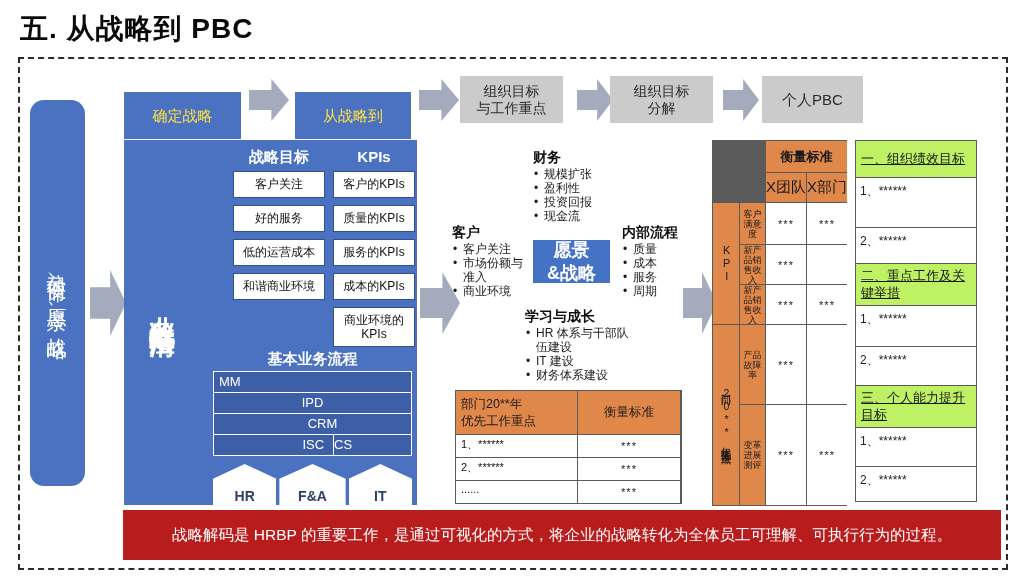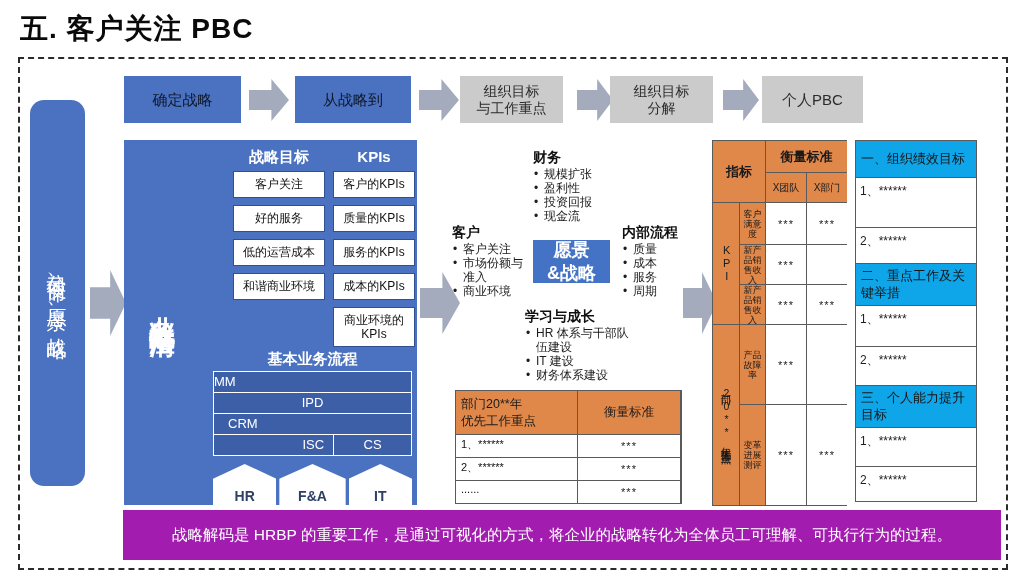--- a/index.html
+++ b/index.html
@@ -6,21 +6,21 @@
   .slide{position:relative;width:1024px;height:576px;background:#fff;overflow:hidden;
          font-family:"Liberation Sans",sans-serif;color:#111;}
   .abs{position:absolute;}
   .pre{white-space:pre-line;}
   .title{left:20px;top:10px;font-size:28px;font-weight:600;color:#0a0a0a;letter-spacing:1px;}
   .frame{left:18px;top:57px;width:986px;height:509px;border:2px dashed #2b2b2b;}
   .vtext{writing-mode:vertical-rl;text-orientation:upright;}
   
   .step{height:47px;display:flex;align-items:center;justify-content:center;text-align:center;
         font-size:15px;line-height:1.15;}
-  .step.blue{background:#4a72c0;color:#0f172a;}
+  .step.blue{background:#4a72c0;color:#fde047;margin-top:16px;}
   .step.gray{background:#cbcbcb;color:#2b2b2b;font-size:14px;}
   .arrow{background:#a3abbd;clip-path:polygon(0 26%,56% 26%,56% 0,100% 50%,56% 100%,56% 74%,0 74%);}
   
   .leftbar{left:30px;top:100px;width:55px;height:386px;background:#4a72c0;border-radius:14px;
            display:flex;align-items:center;justify-content:center;}
   .leftbar span{color:#fff;font-size:20px;letter-spacing:3px;}
   
   .bigbox{left:124px;top:140px;width:293px;height:365px;background:#4a72c0;}
   .bigtitle{left:20px;top:62px;height:206px;width:38px;display:flex;align-items:center;justify-content:center;
             color:#fff;font-size:26px;font-weight:700;letter-spacing:3px;}
@@ -41,37 +41,37 @@
   
   .gridtbl{display:grid;gap:1px;background:#5a5a5a;border:1px solid #5a5a5a;}
   .cell{background:#fff;}
   .cell.or{background:#e0874a;color:#1a1a1a;}
   .cell.ctr{display:flex;align-items:center;justify-content:center;text-align:center;}
   .stars{font-size:11px;letter-spacing:1px;color:#222;}
   .dept-h{font-size:12.5px;line-height:1.3;padding:3px 5px;display:flex;align-items:center;}
   .dept-h.c{justify-content:center;}
   .dept-r{font-size:11px;padding:2px 5px;display:flex;align-items:flex-start;}
   .ktiny{font-size:9px;line-height:10px;padding:2px 1px;display:flex;align-items:center;justify-content:center;text-align:center;}
-  .ksub{font-size:10px;}
+  .ksub{font-size:15px;}
   .khead{font-size:13px;font-weight:600;}
   .kvert{font-size:11px;line-height:1.05;display:flex;align-items:center;justify-content:center;letter-spacing:1px;}
   
   .pbc{left:855px;top:140px;width:120px;display:flex;flex-direction:column;gap:1px;background:#5a5a5a;border:1px solid #5a5a5a;}
-  .pbc .hd{background:#0ea5e9;color:#161616;font-size:13px;line-height:1.3;padding:3px 5px;display:flex;align-items:center;}
+  .pbc .hd{background:#bef264;color:#161616;font-size:13px;line-height:1.3;padding:3px 5px;display:flex;align-items:center;text-decoration:underline;}
   .pbc .it{background:#fff;font-size:12px;padding:5px 4px;color:#222;}
   
-  .footer{left:123px;top:510px;width:878px;height:50px;background:#a21caf;color:#fff;display:flex;
+  .footer{left:123px;top:510px;width:878px;height:50px;background:#b91c1c;color:#fff;display:flex;
           align-items:center;justify-content:center;text-align:center;font-size:15.5px;padding:0 22px;box-sizing:border-box;}
 </style>
 </head>
 <body>
 
 <div class="slide">
 
-  <div class="abs title">五. 客户关注 PBC</div>
+  <div class="abs title">五. 从战略到 PBC</div>
   <div class="abs frame"></div>
 
   <div class="abs leftbar">
     <span class="vtext">公司使命、愿景、战略</span>
   </div>
   <div class="abs arrow" style="left:90px;top:270px;width:36px;height:66px;"></div>
 
   <div class="abs step blue" style="left:124px;top:76px;width:117px;">
       <span class="pre">确定战略</span>
     </div>
@@ -108,26 +108,26 @@
     </div>
     <div class="abs itemcol" style="left:209px;top:31px;width:82px;">
       <div class="wbox">客户的KPIs</div>
       <div class="wbox">质量的KPIs</div>
       <div class="wbox">服务的KPIs</div>
       <div class="wbox">成本的KPIs</div>
       <div class="wbox" style="min-height:38px;">商业环境的KPIs</div>
     </div>
     <div class="abs prochead" style="left:89px;top:210px;width:199px;">基本业务流程</div>
     <div class="abs" style="left:89px;top:232px;width:199px;">
-      <div class="prow" style="">MM</div>
+      <div class="prow" style="padding-left:5px;">MM</div>
       <div class="prow" style="text-align:center;">IPD</div>
-      <div class="prow" style="padding-left:14px;">CRM</div>
+      <div class="prow" style="padding-left:20px;text-align:center;">CRM</div>
       <div style="display:flex;margin-top:-1px;">
         <div class="prow" style="width:116px;text-align:right;padding-right:9px;margin-top:0;">ISC</div>
-        <div class="prow" style="width:81px;text-align:center;margin-top:0;margin-left:-1px;">CS</div>
+        <div class="prow" style="width:81px;margin-top:0;margin-left:-1px;">CS</div>
       </div>
     </div>
     <div class="abs" style="left:89px;top:324px;width:199px;display:flex;gap:3px;">
       <div class="pent" style="width:64px;height:40px;">HR</div>
       <div class="pent" style="width:67px;height:40px;">F&amp;A</div>
       <div class="pent" style="width:64px;height:40px;">IT</div>
     </div>
   </div>
 
   <div class="abs arrow" style="left:420px;top:272px;width:40px;height:62px;"></div>
@@ -171,21 +171,20 @@
     <div class="cell ctr stars">***</div>
     <div class="cell dept-r">2、******</div>
     <div class="cell ctr stars">***</div>
     <div class="cell dept-r">......</div>
     <div class="cell ctr stars">***</div>
   </div>
 
   <div class="abs arrow" style="left:683px;top:272px;width:34px;height:62px;"></div>
 
   <div class="abs gridtbl" style="left:712px;top:140px;width:133px;grid-template-columns:26px 25px 40px 40px;grid-template-rows:31px 29px 41px 39px 39px 79px 100px;">
-    <div class="cell or ctr khead" style="grid-column:1/3;grid-row:1/3;">指标</div>
     <div class="cell or ctr khead" style="grid-column:3/5;grid-row:1;">衡量标准</div>
     <div class="cell or ctr ksub" style="grid-column:3;grid-row:2;">X团队</div>
     <div class="cell or ctr ksub" style="grid-column:4;grid-row:2;">X部门</div>
 
     <div class="cell or kvert" style="grid-column:1;grid-row:3/6;">
         <span class="vtext">KPI</span>
       </div>
     <div class="cell or kvert" style="grid-column:1;grid-row:6/8;font-size:10.5px;">
         <span class="vtext">部门20**年优先工作重点</span>
       </div>

